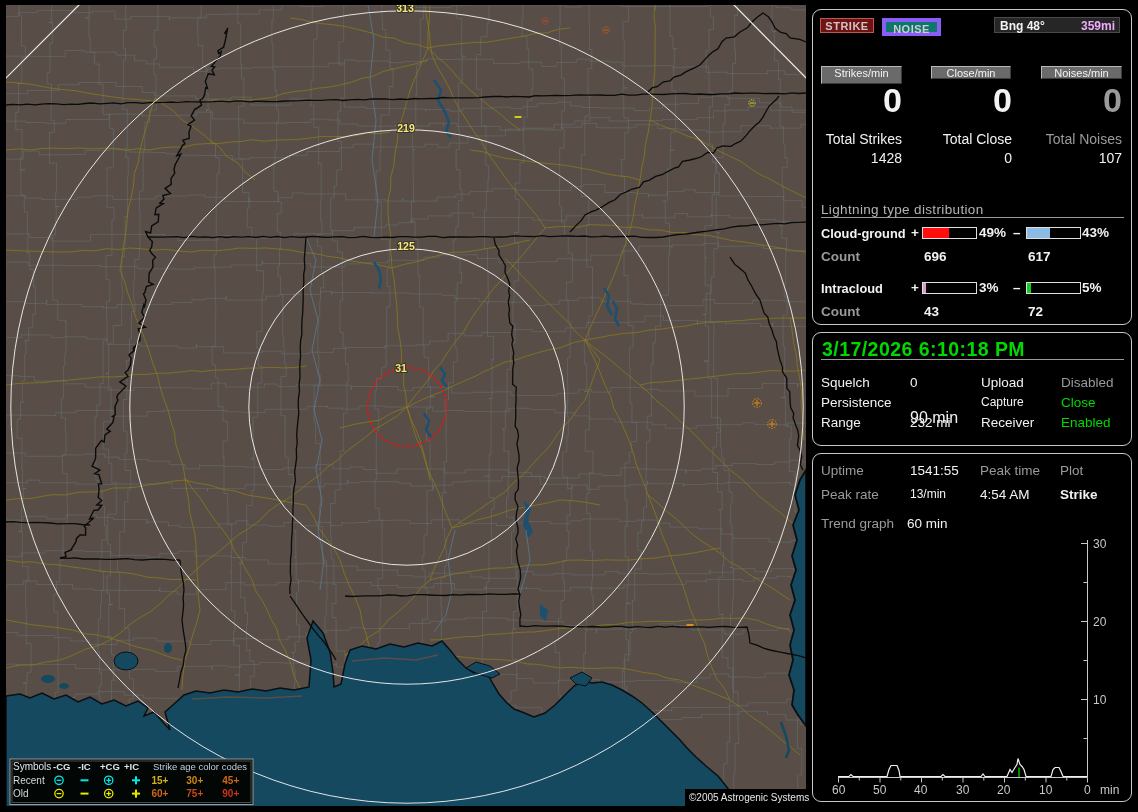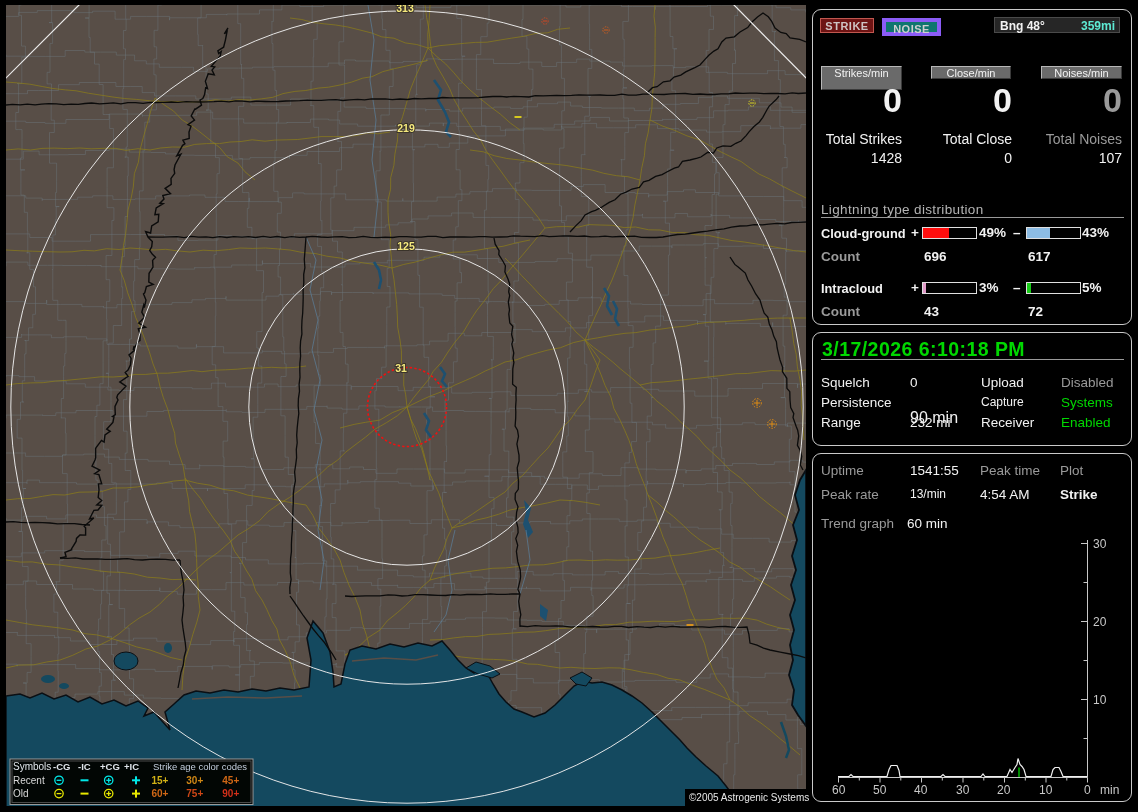--- a/index.html
+++ b/index.html
@@ -244,24 +244,24 @@
 </svg>
 
 <div class="panel" style="top:9px;height:316px;"></div>
 <div class="panel" style="top:332px;height:114px;"></div>
 <div class="panel" style="top:453px;height:349px;"></div>
 
 <div class="btn" style="left:820px;top:17.5px;width:54px;height:15.5px;background:#6e1414;border:1px solid #c0574f;color:#cfc4c4;font-size:11px;letter-spacing:0.5px;line-height:14px;">STRIKE</div>
 <div class="btn" style="left:882px;top:17.5px;width:59px;height:18px;background:#0f766e;border:4px solid #8b5cf6;color:#cfcfcf;font-size:11px;letter-spacing:0.5px;line-height:14px;">NOISE</div>
 <div class="abs" style="left:994px;top:17px;width:126px;height:16px;background:#262626;border:1px solid #4a4a4a;box-sizing:border-box;">
   <span class="abs w" style="left:5px;top:0.5px;font-size:12px;font-weight:bold;">Bng 48°</span>
-  <span class="abs" style="right:4px;top:0.5px;font-size:12px;font-weight:bold;color:#5eead4;">359mi</span>
+  <span class="abs" style="right:4px;top:0.5px;font-size:12px;font-weight:bold;color:#f0abfc;">359mi</span>
 </div>
 
-<div class="btn" style="left:821px;top:65.5px;width:81px;height:24px;background:#6a6a6a;border:1px solid #b8b8b8;border-bottom-color:#3a3a3a;border-right-color:#3a3a3a;color:#f2f2f2;font-size:11px;font-weight:normal;line-height:12px;">Strikes/min</div>
+<div class="btn" style="left:821px;top:65.5px;width:81px;height:18px;background:#6a6a6a;border:1px solid #b8b8b8;border-bottom-color:#3a3a3a;border-right-color:#3a3a3a;color:#f2f2f2;font-size:11px;font-weight:normal;line-height:12px;">Strikes/min</div>
 <div class="btn" style="left:931px;top:65.5px;width:80px;height:13px;background:#6a6a6a;border:1px solid #b8b8b8;border-bottom-color:#3a3a3a;border-right-color:#3a3a3a;color:#f2f2f2;font-size:11px;font-weight:normal;line-height:12px;">Close/min</div>
 <div class="btn" style="left:1041px;top:65.5px;width:81px;height:13px;background:#6a6a6a;border:1px solid #b8b8b8;border-bottom-color:#3a3a3a;border-right-color:#3a3a3a;color:#f2f2f2;font-size:11px;font-weight:normal;line-height:12px;">Noises/min</div>
 
 <div class="abs w r" style="left:802px;top:81px;width:100px;font-size:34px;font-weight:bold;">0</div>
 <div class="abs w r" style="left:912px;top:81px;width:100px;font-size:34px;font-weight:bold;">0</div>
 <div class="abs g r" style="left:1022px;top:81px;width:100px;font-size:34px;font-weight:bold;">0</div>
 
 <div class="abs w r" style="left:802px;top:131px;width:100px;font-size:14px;">Total Strikes</div>
 <div class="abs w r" style="left:912px;top:131px;width:100px;font-size:14px;">Total Close</div>
 <div class="abs g r" style="left:1022px;top:131px;width:100px;font-size:14px;">Total Noises</div>
@@ -309,21 +309,21 @@
 <div class="abs" style="left:821px;top:358.5px;width:303px;height:1px;background:#9a9a9a;"></div>
 
 <div class="abs w" style="left:821px;top:375px;font-size:13.5px;">Squelch</div>
 <div class="abs w" style="left:910px;top:375px;font-size:13.5px;">0</div>
 <div class="abs w" style="left:981px;top:375px;font-size:13.5px;">Upload</div>
 <div class="abs g" style="left:1061px;top:375px;font-size:13.5px;">Disabled</div>
 
 <div class="abs w" style="left:821px;top:395px;font-size:13.5px;text-align:right;">Persistence</div>
 <div class="abs w" style="left:910px;top:409px;font-size:16px;">90 min</div>
 <div class="abs w" style="left:981px;top:395px;font-size:12px;">Capture</div>
-<div class="abs grn" style="left:1061px;top:395px;font-size:13.5px;">Systems</div>
+<div class="abs grn" style="left:1061px;top:395px;font-size:13.5px;">Close</div>
 
 <div class="abs w" style="left:821px;top:415px;font-size:13.5px;">Range</div>
 <div class="abs w" style="left:910px;top:415px;font-size:13.5px;">232 mi</div>
 <div class="abs w" style="left:981px;top:415px;font-size:13.5px;">Receiver</div>
 <div class="abs grn" style="left:1061px;top:415px;font-size:13.5px;">Enabled</div>
 
 <div class="abs g" style="left:821px;top:463px;font-size:13.5px;">Uptime</div>
 <div class="abs w" style="left:910px;top:463px;font-size:13.5px;">1541:55</div>
 <div class="abs g" style="left:980px;top:463px;font-size:13.5px;">Peak time</div>
 <div class="abs g" style="left:1060px;top:463px;font-size:13.5px;">Plot</div>

